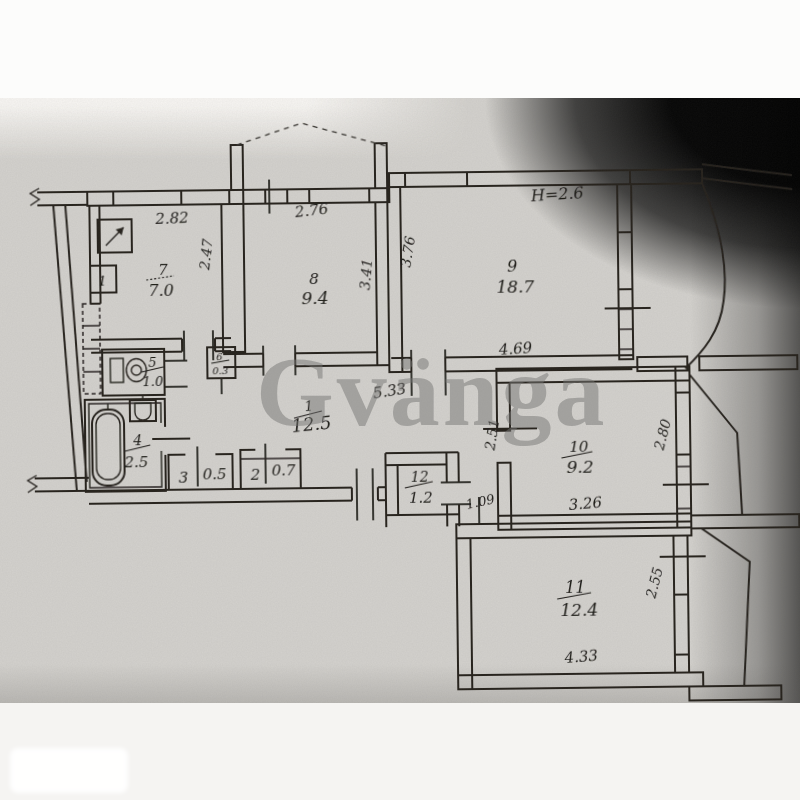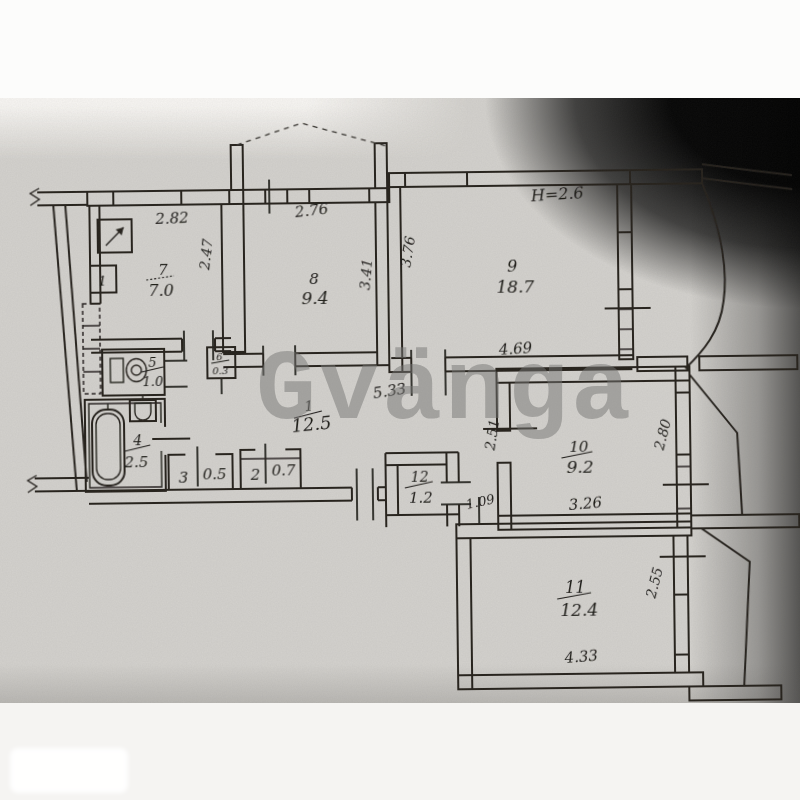--- a/index.html
+++ b/index.html
@@ -19,21 +19,21 @@
       rgba(3,3,3,0.98) 30%,rgba(8,8,8,0.72) 52%,rgba(18,18,18,0) 73%);}
   #scan-vignette-right{left:0;top:98px;width:800px;height:605px;
     background:linear-gradient(to left,rgba(0,0,0,0.6),rgba(0,0,0,0.28) 42px,rgba(0,0,0,0) 110px);}
   #scan-bottom-shade{left:0;top:664px;width:800px;height:39px;
     background:linear-gradient(to bottom,rgba(90,88,85,0),rgba(90,88,85,0.22));}
   #below-scan{left:0;top:703px;width:800px;height:97px;background:#f5f4f2;}
   #plan-svg{left:0;top:0;width:800px;height:800px;}
   #watermark{
     left:256px;top:342px;font-weight:bold;font-size:100px;line-height:1;
     letter-spacing:3px;color:rgba(118,118,116,0.5);
-    font-family:Liberation Mono, monospace;white-space:nowrap;}
+    font-family:Liberation Serif, serif;white-space:nowrap;}
   #logo-blur{left:10px;top:748px;width:118px;height:45px;border-radius:8px;
     background:rgba(255,255,255,0.93);filter:blur(2px);}
   
   .w{stroke:#26231f;stroke-width:2;fill:none;}
   .thin{stroke:#26231f;stroke-width:1.4;fill:none;}
   .tick{stroke:#26231f;stroke-width:1.8;fill:none;}
   .dashline{stroke:#3a3733;stroke-width:1.3;fill:none;stroke-dasharray:5 5;}
   .dashrect{stroke:#26231f;stroke-width:1.5;fill:none;stroke-dasharray:4 3;}
   .t{fill:#1d1b19;font-family:"DejaVu Serif",serif;font-style:italic;}
   .ul{stroke:#1d1b19;stroke-width:1.1;fill:none;}

